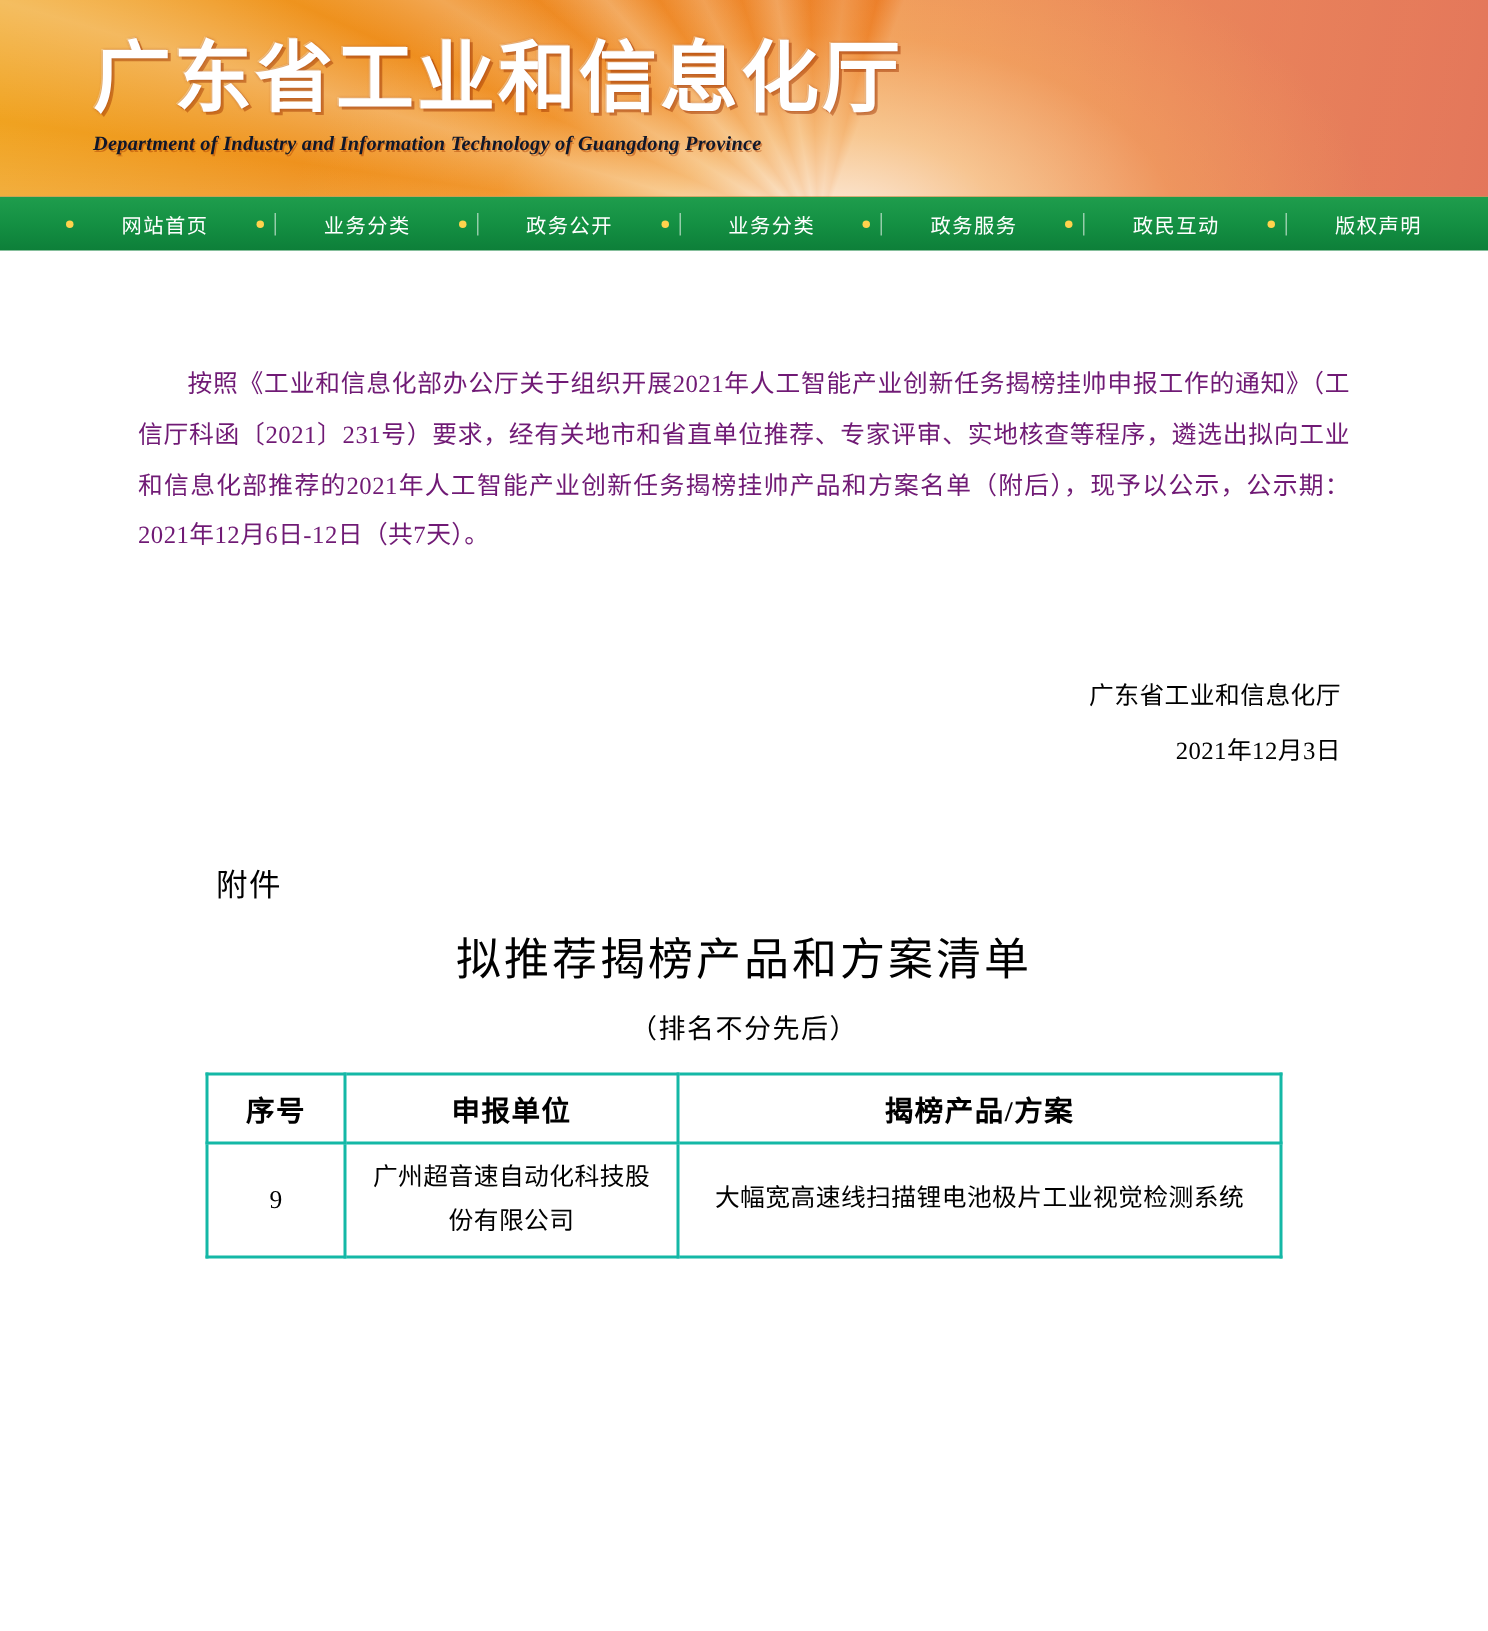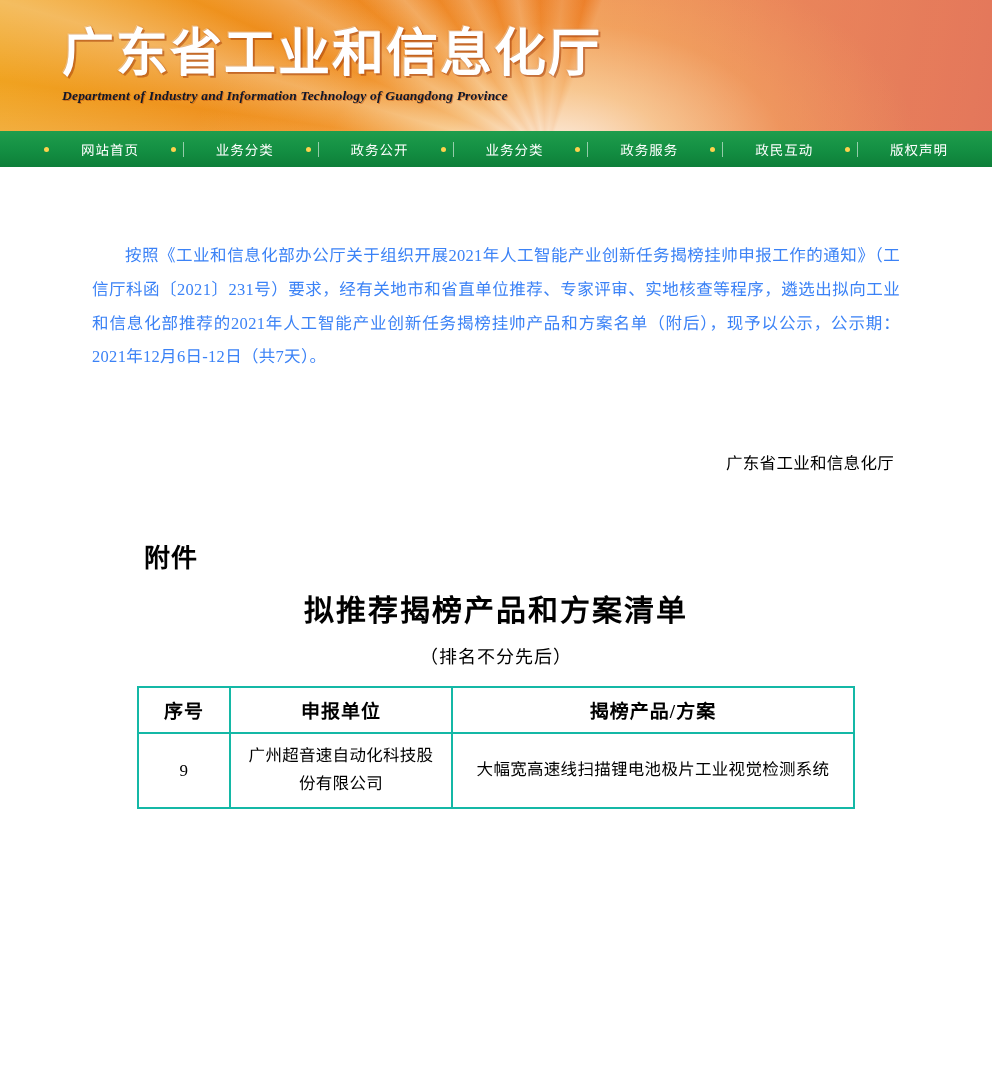--- a/index.html
+++ b/index.html
@@ -147,21 +147,21 @@
     letter-spacing: 0.2px;
   }
   .meta .mi { display: inline; }
   .meta .sizes, .meta .opt { cursor: pointer; }
 
   .body-copy {
     margin-top: 26px;
     font-size: 16.5px;
     line-height: 2.05;
     text-align: justify;
-    color: #3b82f6;
+    color: #701a75;
     letter-spacing: 0.3px;
   }
   .body-copy p {
     margin: 0 0 4px 0;
     text-indent: 2em;
   }
   .attach-line {
     margin-top: 42px;
     font-size: 16.5px;
     line-height: 2.05;
@@ -176,30 +176,30 @@
     padding-right: 6px;
     letter-spacing: 0.3px;
   }
 
   
   .attachment {
     margin-top: 54px;
     padding: 0 92px;
   }
   .attach-label {
-    font-size: 26px;
-    font-weight: bold;
+    font-size: 21px;
+    font-weight: normal;
     padding-left: 52px;
     letter-spacing: 1px;
   }
   .attach-title {
     margin-top: 12px;
     text-align: center;
     font-size: 30px;
-    font-weight: bold;
+    font-weight: normal;
     letter-spacing: 2px;
   }
   .attach-sub {
     margin-top: 12px;
     text-align: center;
     font-size: 18px;
     letter-spacing: 1px;
   }
 
   table.list {
@@ -285,20 +285,21 @@
   <section class="article">
 
 
     <div class="body-copy">
       <p>按照《工业和信息化部办公厅关于组织开展2021年人工智能产业创新任务揭榜挂帅申报工作的通知》（工信厅科函〔2021〕231号）要求，经有关地市和省直单位推荐、专家评审、实地核查等程序，遴选出拟向工业和信息化部推荐的2021年人工智能产业创新任务揭榜挂帅产品和方案名单（附后），现予以公示，公示期：2021年12月6日-12日（共7天）。</p>
     </div>
 
 
     <div class="signature">
       <div>广东省工业和信息化厅</div>
+      <div>2021年12月3日</div>
     </div>
   </section>
 
   <section class="attachment">
     <div class="attach-label">附件</div>
     <div class="attach-title">拟推荐揭榜产品和方案清单</div>
     <div class="attach-sub">（排名不分先后）</div>
 
     <table class="list">
       <colgroup>

